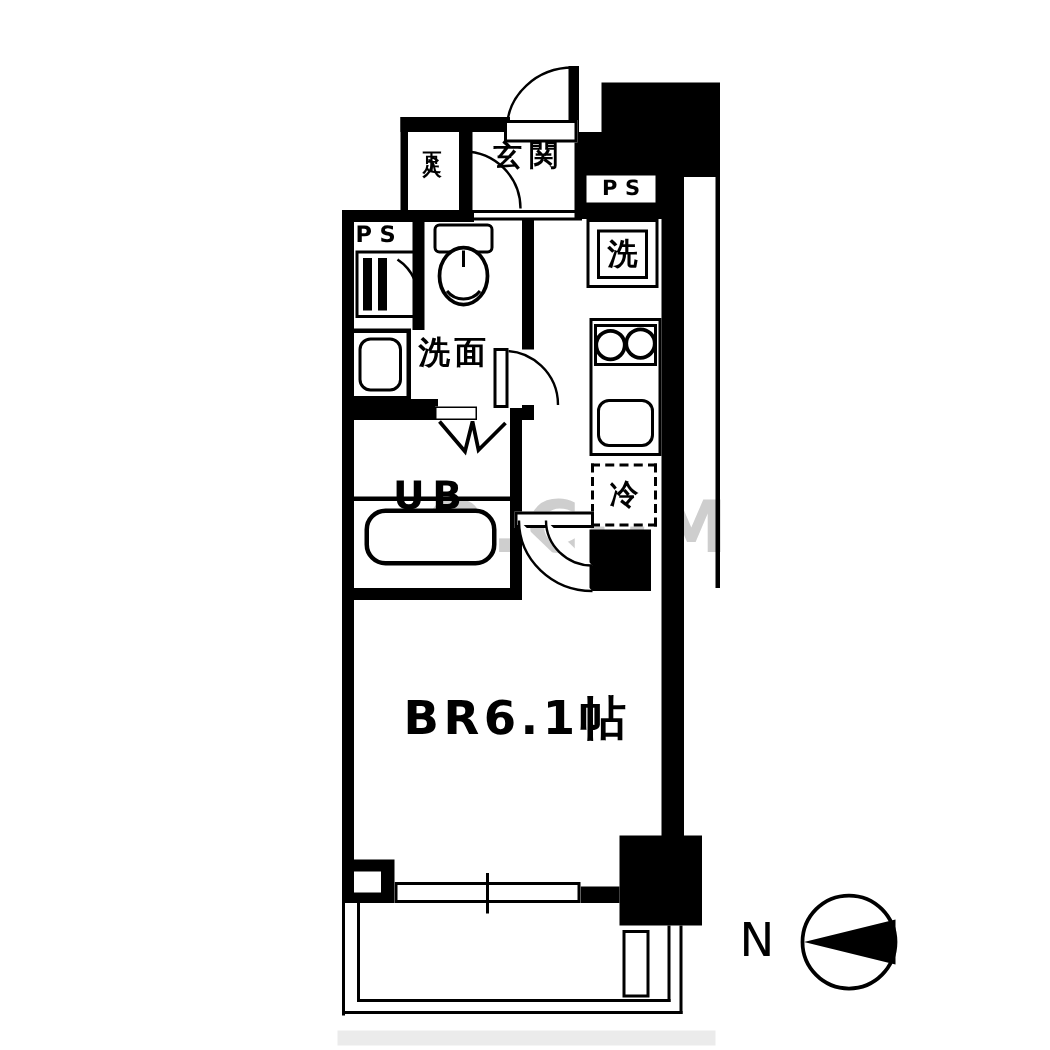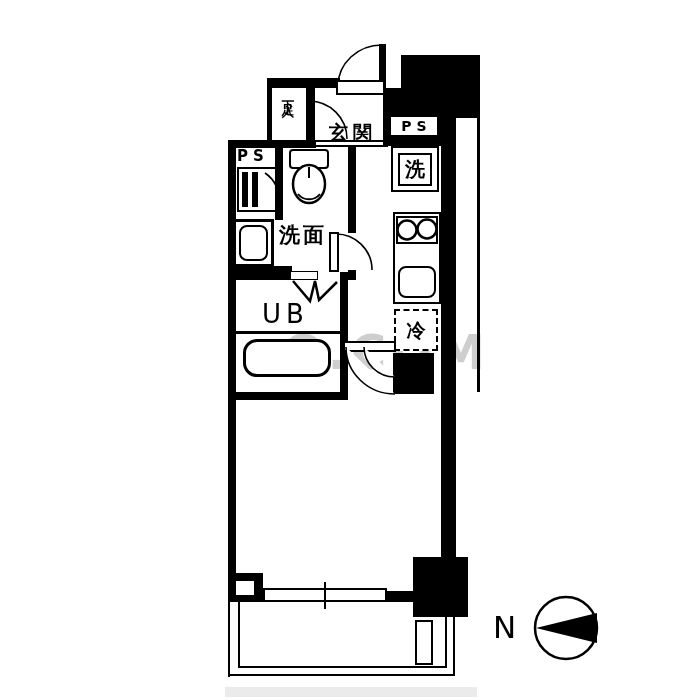--- a/index.html
+++ b/index.html
@@ -98,23 +98,24 @@
     <path d="M 364,347 A 31,30 0 0 0 395,377" fill="#fff" stroke="#000" stroke-width="1.6"></path>
     <circle cx="407" cy="230" r="9.5" fill="none" stroke="#000" stroke-width="2.5"></circle>
     <circle cx="427" cy="229" r="9.5" fill="none" stroke="#000" stroke-width="2.5"></circle>
     <line x1="325" y1="589" x2="325" y2="601" stroke="#000" stroke-width="1.5"></line>
     <g>
       <circle cx="566" cy="628" r="31" fill="none" stroke="#000" stroke-width="2.5"></circle>
       <polygon points="536,628 597,613 597,643" fill="#000"></polygon>
     </g>
   </svg>
 
-  <div class="label" style="left:329px;top:120px;font-size:19px;font-weight:600;letter-spacing:5px;">玄関</div>
+  <div class="label" style="left:329px;top:91px;font-size:19px;font-weight:600;letter-spacing:5px;">玄関</div>
   <div class="label" style="left:279px;top:91px;font-size:12.5px;font-weight:600;letter-spacing:2px;writing-mode:vertical-rl;">下足入</div>
   <div class="label" style="left:237px;top:147px;font-size:15px;font-weight:700;letter-spacing:5px;">PS</div>
   <div class="label" style="left:391px;top:117px;width:46px;height:18px;background:#fff;font-size:14px;font-weight:700;letter-spacing:5px;text-align:center;line-height:18px;text-indent:5px;">PS</div>
   <div class="label" style="left:398px;top:153px;width:34px;height:33px;font-size:20px;font-weight:600;text-align:center;line-height:33px;">洗</div>
   <div class="label" style="left:279px;top:221px;font-size:21px;font-weight:700;letter-spacing:3px;">洗面</div>
-  <div class="label" style="left:262px;top:299px;font-size:26px;font-weight:400;letter-spacing:5px;">UB</div>
+  <div class="label" style="left:262px;top:316px;font-size:26px;font-weight:700;letter-spacing:5px;">UB</div>
   <div class="label" style="left:394px;top:310px;width:44px;height:40px;font-size:19px;font-weight:600;text-align:center;line-height:40px;">冷</div>
+  <div class="label" style="left:269px;top:458px;font-size:31px;font-weight:600;letter-spacing:3px;">BR6.1帖</div>
   <div class="label" style="left:493px;top:609px;font-size:31px;font-weight:400;">N</div>
 
 </div>
 
 </body></html>

